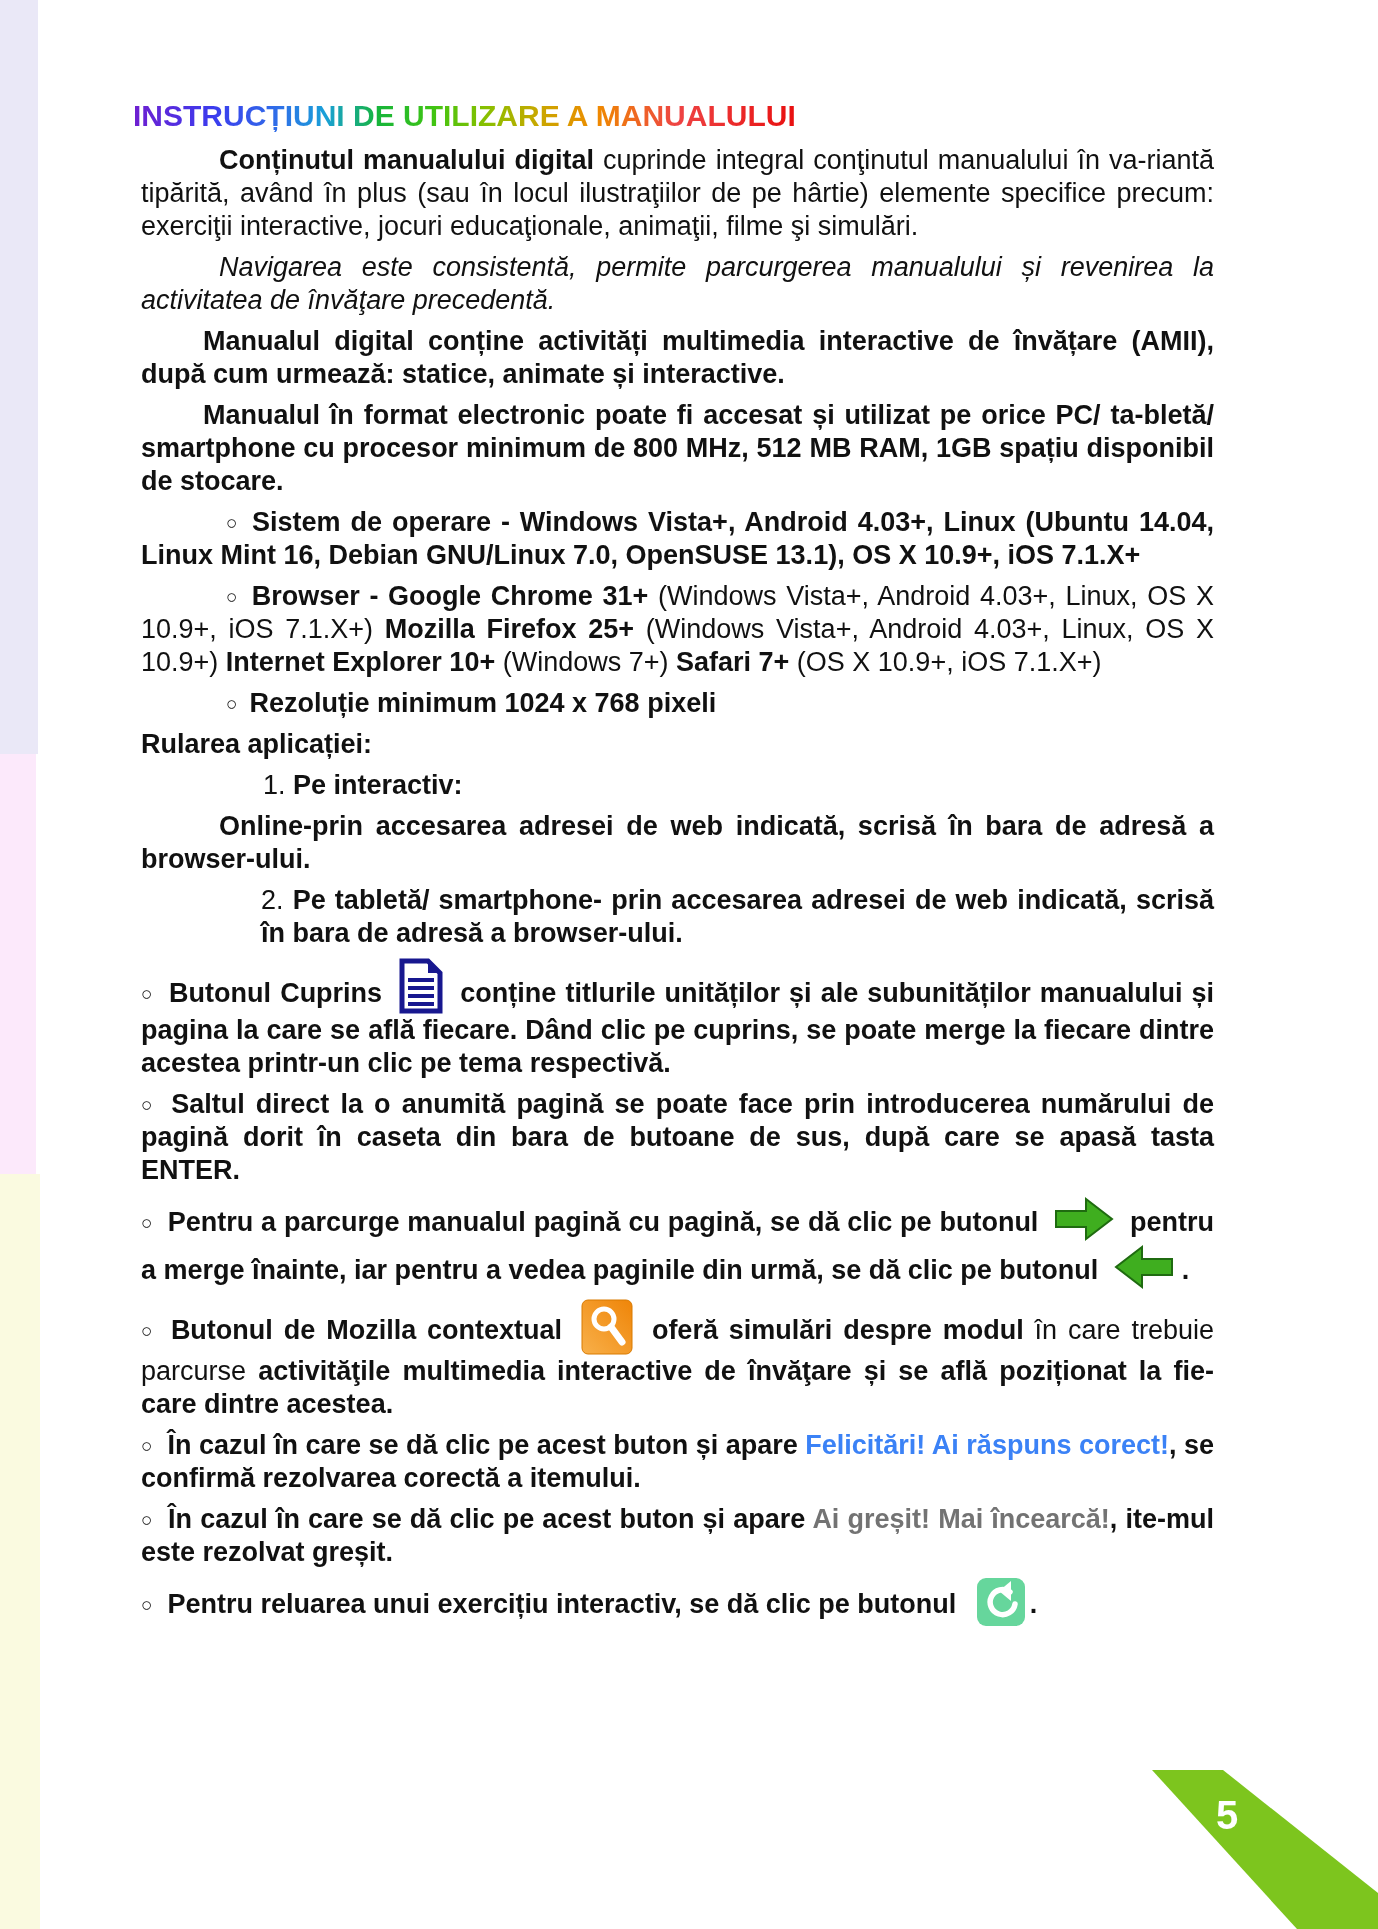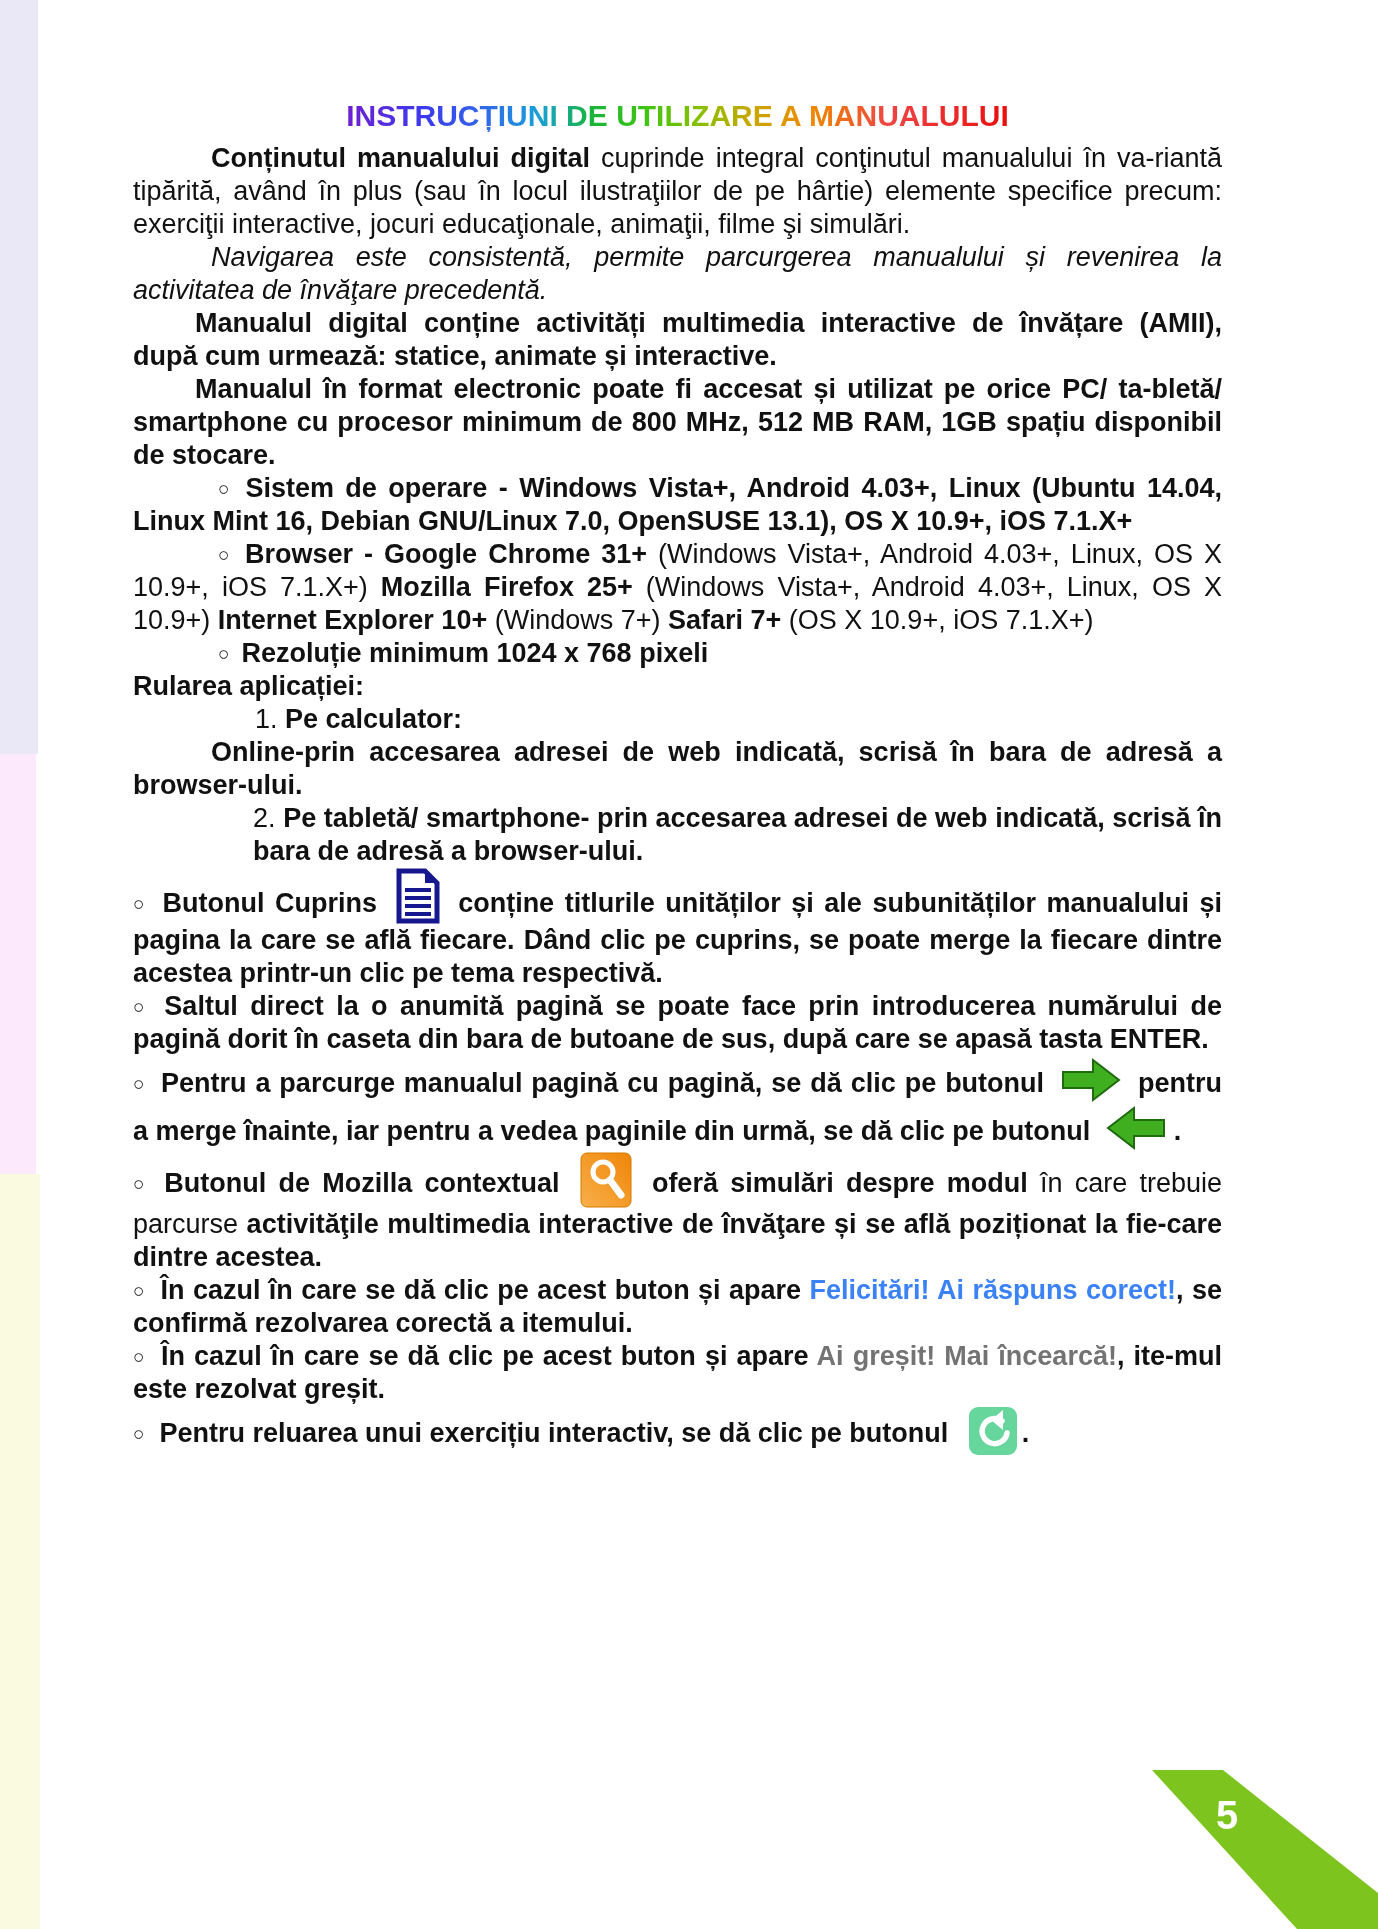--- a/index.html
+++ b/index.html
@@ -9,22 +9,22 @@
   }
   .strip{position:absolute;left:0;}
   .strip-lavender{top:0;height:754px;width:38px;background:#eae8f7;}
   .strip-pink{top:754px;height:420px;width:36px;background:#fce9fb;}
   .strip-yellow{top:1174px;height:755px;width:40px;background:#fafae0;}
 
   .content{
     position:absolute;left:133px;top:96px;width:1089px;
     font-size:27px;line-height:33px;font-weight:bold;text-align:justify;
   }
-  .content p{margin:0;}
-  h1.title{margin:0 0 6px 0;text-align:center;font-size:30px;line-height:40px;}
+  .content p{margin:8px;}
+  h1.title{margin:0 0 6px 0;font-size:30px;line-height:40px;}
   .rainbow{
     display:inline-block;font-weight:bold;
     background:linear-gradient(90deg,#6f1fd0 0%,#3b3bee 12%,#2f6fe8 22%,#19a0d8 29%,#17b53a 37%,#3ec414 45%,#86c000 53%,#c8a800 61%,#ef8a00 70%,#ee4444 82%,#e80f0f 100%);
     -webkit-background-clip:text;background-clip:text;
     -webkit-text-fill-color:transparent;color:#2a2ae0;
   }
   .reg{font-weight:normal;}
   .ital{font-style:italic;font-weight:normal;}
   .green{color:#3b82f6;}
   .red{color:#737373;}
@@ -76,21 +76,21 @@
   <p class="ind63">Manualul în format electronic poate fi accesat și utilizat pe orice PC/ ta-bletă/ smartphone cu procesor minimum de 800 MHz, 512 MB RAM, 1GB spațiu disponibil de stocare.</p>
 
   <p class="sub"><span class="mk2">○</span><span>Sistem de operare - Windows Vista+, Android 4.03+, Linux (Ubuntu 14.04, Linux Mint 16, Debian GNU/Linux 7.0, OpenSUSE 13.1), OS X 10.9+, iOS 7.1.X+</span></p>
 
   <p class="sub"><span class="mk2">○</span><span>Browser - Google Chrome 31+ </span><span class="reg">(Windows Vista+, Android 4.03+, Linux, OS X 10.9+, iOS 7.1.X+) </span><span>Mozilla Firefox 25+ </span><span class="reg">(Windows Vista+, Android 4.03+, Linux,  OS X 10.9+) </span><span>Internet Explorer 10+ </span><span class="reg">(Windows 7+) </span><span>Safari 7+ </span><span class="reg">(OS X 10.9+, iOS 7.1.X+)</span></p>
 
   <p class="sub"><span class="mk2">○</span><span>Rezoluție minimum 1024 x 768 pixeli</span></p>
 
   <p>Rularea aplicației:</p>
 
-  <p class="num1"><span class="reg">1.</span> <span>Pe calculator:</span></p>
+  <p class="num1"><span class="reg">1.</span> <span>Pe interactiv:</span></p>
 
   <p class="ind80">Online-prin accesarea adresei de web indicată, scrisă în bara de adresă a browser-ului.</p>
 
   <p class="num2 mt-item2"><span class="reg">2.</span> <span>Pe tabletă/ smartphone- prin accesarea adresei de web indicată, scrisă în bara de adresă a browser-ului.</span></p>
 
 
   <p><span class="mk">○</span><span>Butonul Cuprins </span><svg class="icn icn-cuprins" width="44" height="56" viewBox="0 0 44 56">
         <path d="M3 3 H29 L41 15 V53 H3 Z" fill="#ffffff" stroke="#17178f" stroke-width="5"></path>
         <path d="M29 3 L29 15 L41 15 Z" fill="#17178f"></path>
         <line x1="9" y1="22" x2="35" y2="22" stroke="#17178f" stroke-width="4"></line>

